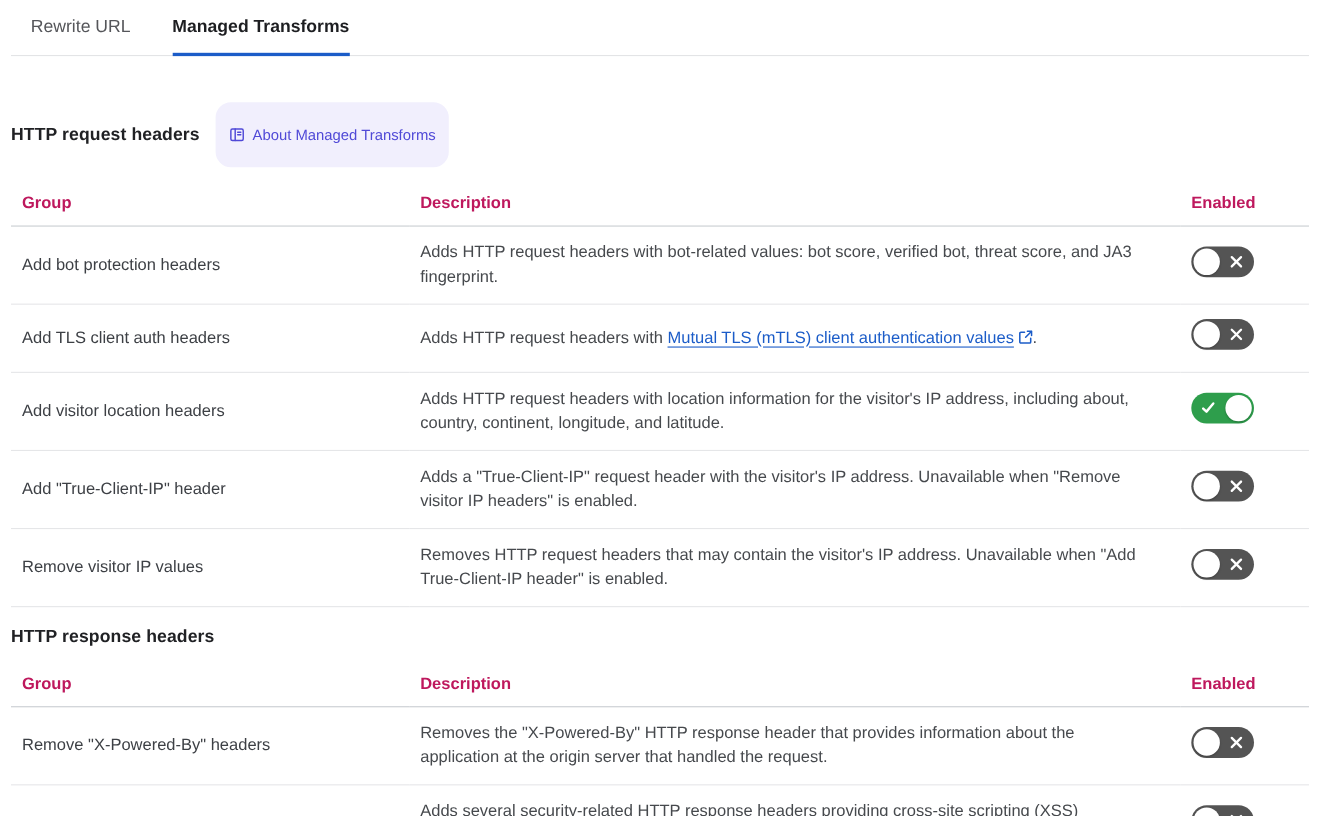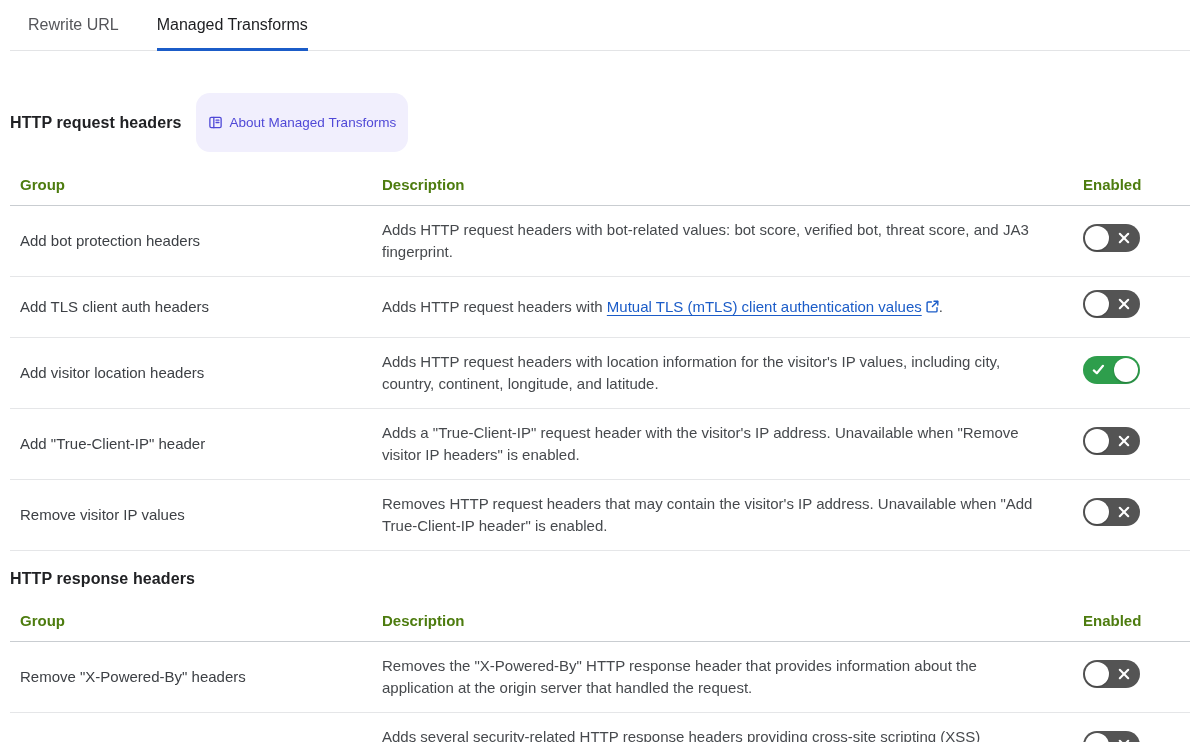--- a/index.html
+++ b/index.html
@@ -22,41 +22,41 @@
     padding:13px 0 0 18px;
     border-bottom:1px solid #e3e4e6;
   }
   .tab{
     font-size:16px;color:#55565a;line-height:20px;
     padding:2px 0 13px;margin-right:38px;margin-bottom:-1px;
     border-bottom:3px solid transparent;cursor:pointer;white-space:nowrap;
     background:none;border-top:none;border-left:none;border-right:none;
     font-family:inherit;
   }
-  .tab.active{color:#1d1e21;font-weight:400;border-bottom-color:var(--accent);}
+  .tab.active{color:#1d1e21;font-weight:700;border-bottom-color:var(--accent);}
 
   
   .section-head{display:flex;align-items:center;gap:14px;margin:42px 0 4px;}
   .section-head.second{margin-top:19px;}
   .section-title{font-size:16px;font-weight:700;color:#202124;margin:0;letter-spacing:.1px;}
   .badge{
     display:inline-flex;align-items:center;gap:7px;
     background:var(--badge-bg);color:var(--badge-text);
     font-size:13.5px;line-height:1;padding:22px 12px;border-radius:14px;
     text-decoration:none;cursor:pointer;
   }
   .badge svg{display:block;}
 
   
   table{width:100%;border-collapse:collapse;table-layout:fixed;margin-top:14px;}
   col.c-group{width:362px;}
   col.c-desc{width:auto;}
   col.c-enabled{width:117px;}
   th{
-    text-align:left;font-size:15px;font-weight:700;color:#4d7c0f;
+    text-align:left;font-size:15px;font-weight:700;color:#be185d;
     padding:10px 10px 12px;border-bottom:1px solid var(--header-border);
   }
   td{
     font-size:15px;line-height:22px;color:#46494d;
     padding:13px 10px;border-bottom:1px solid var(--border);
     vertical-align:middle;
   }
   td.group-cell{color:#3d4045;}
   td.desc-cell{padding-right:30px;}
   td.toggle-cell{padding-right:0;}
@@ -144,21 +144,21 @@
         <span class="knob"></span>
         <svg class="x-icon" width="12" height="12" viewBox="0 0 12 12" fill="none" stroke="#ffffff" stroke-width="2.1" stroke-linecap="round">
           <line x1="1.8" y1="1.8" x2="10.2" y2="10.2"></line>
           <line x1="10.2" y1="1.8" x2="1.8" y2="10.2"></line>
         </svg>
       </button>
     </td>
   </tr>
           <tr>
     <td class="group-cell">Add visitor location headers</td>
-    <td class="desc-cell">Adds HTTP request headers with location information for the visitor's IP values, including city, country, continent, longitude, and latitude.</td>
+    <td class="desc-cell">Adds HTTP request headers with location information for the visitor's IP address, including about, country, continent, longitude, and latitude.</td>
     <td class="toggle-cell">
       <button class="toggle on" aria-checked="true">
         <svg class="check-icon" width="13" height="12" viewBox="0 0 13 12" fill="none" stroke="#ffffff" stroke-width="2.2" stroke-linecap="round" stroke-linejoin="round">
           <polyline points="1.8,6.4 4.8,9.2 11,1.8"></polyline>
         </svg>
         <span class="knob"></span>
         
       </button>
     </td>
   </tr>

